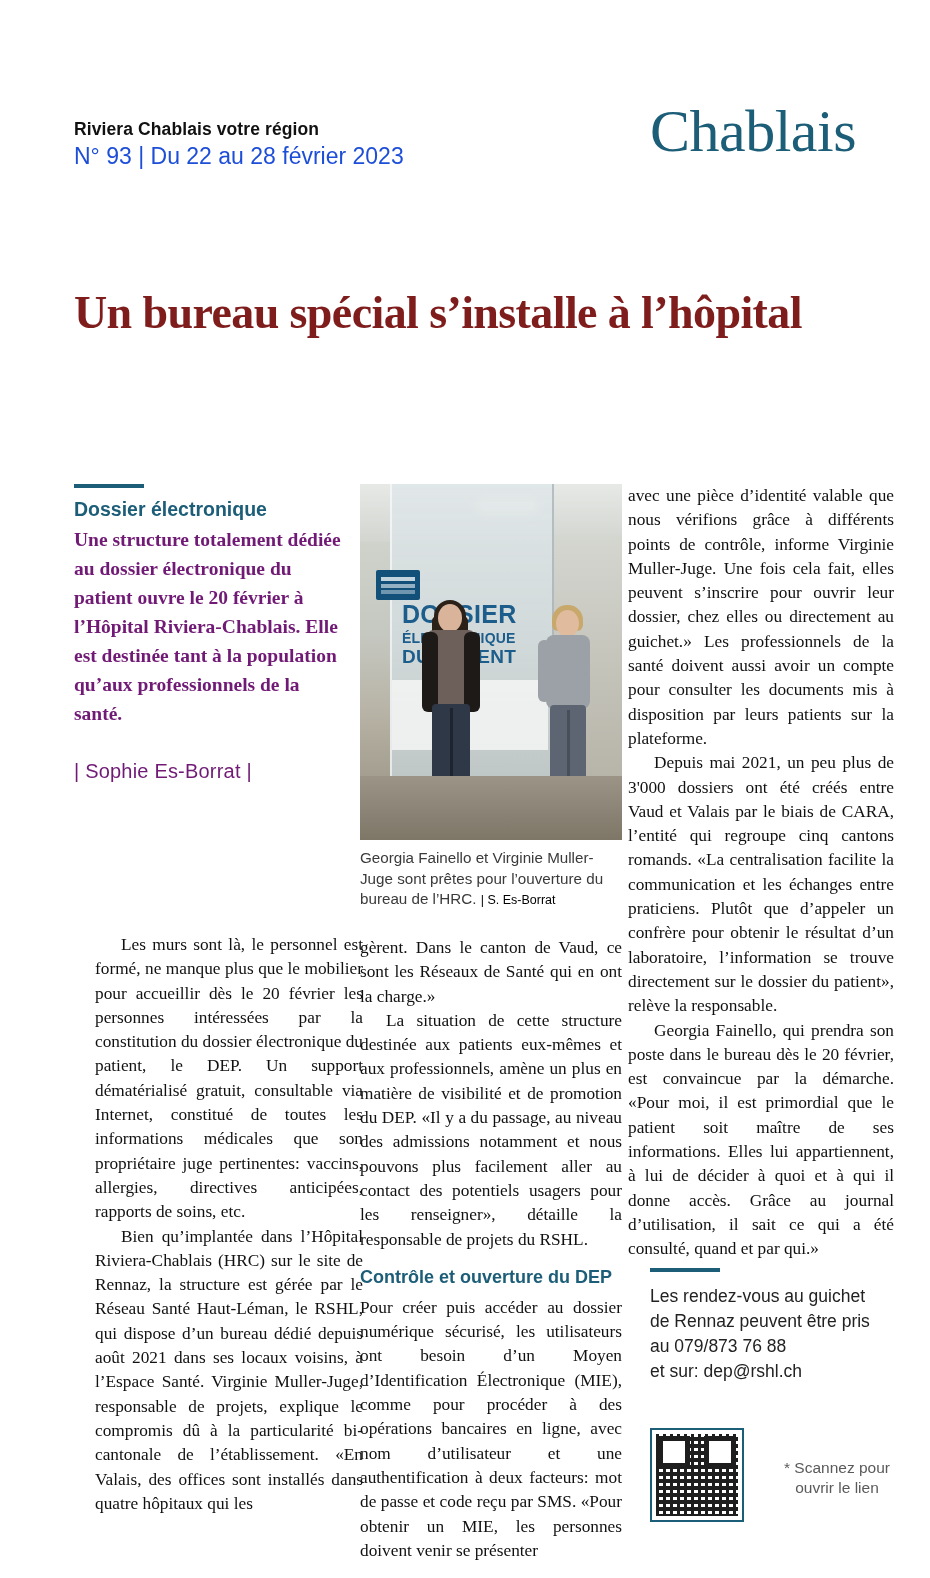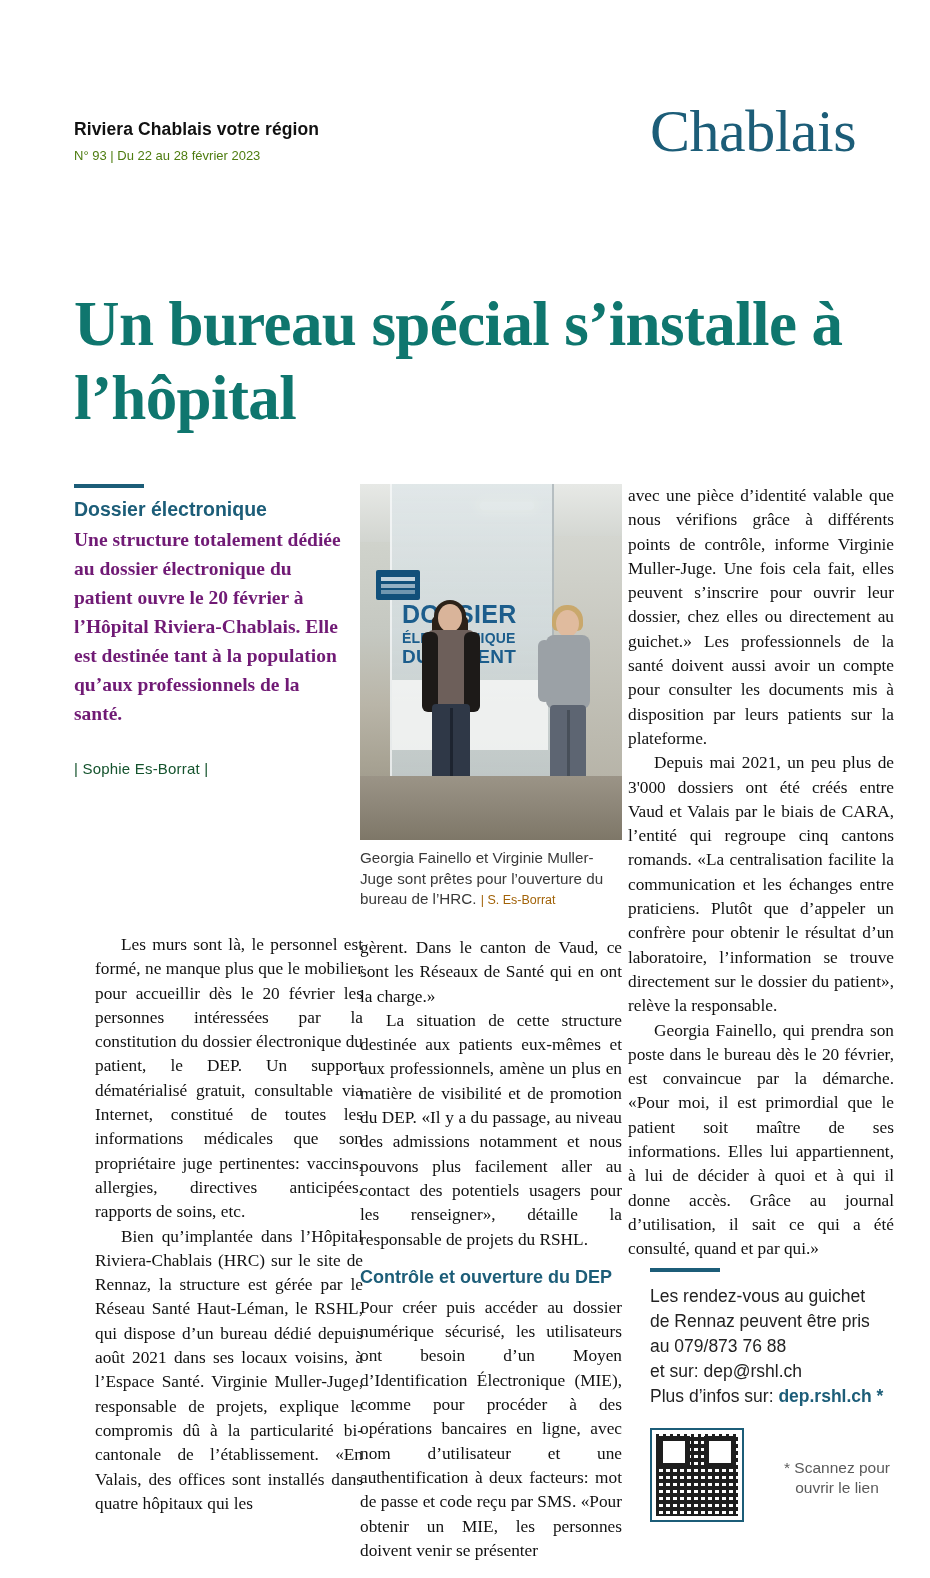--- a/index.html
+++ b/index.html
@@ -40,22 +40,22 @@
     font-family: "Liberation Sans", sans-serif;
     font-weight: bold;
     font-size: 17.5px;
     color: #111111;
     letter-spacing: 0.1px;
     line-height: 22px;
   }
   .mast-sub {
     font-family: "Liberation Sans", sans-serif;
     font-weight: normal;
-    font-size: 13px;
-    color: #4d7c0f;
+    font-size: 23px;
+    color: #1d4ed8;
     line-height: 24px;
     margin-top: 4px;
   }
   .mast-section {
     position: absolute;
     right: 0;
     top: -22px;
     font-family: "Liberation Serif", serif;
     font-size: 60px;
     color: #1c5d78;
@@ -64,24 +64,24 @@
   }
 
   
   .headline {
     position: absolute;
     left: 74px;
     top: 245px;
     width: 800px;
     font-family: "Liberation Serif", serif;
     font-weight: bold;
-    font-size: 63px;
+    font-size: 46px;
     line-height: 74px;
     letter-spacing: -0.6px;
-    color: #0f766e;
+    color: #7f1d1d;
   }
 
   
   .col {
     position: absolute;
     top: 484px;
   }
   .col1 { left: 74px;  width: 268px; }
   .col2 { left: 360px; width: 262px; }
   .col3 { left: 628px; width: 266px; }
@@ -102,22 +102,22 @@
   }
   .lede {
     font-family: "Liberation Serif", serif;
     font-weight: bold;
     font-size: 19.5px;
     line-height: 29px;
     color: #701a75;
   }
   .byline {
     font-family: "Liberation Sans", sans-serif;
-    font-size: 15px;
-    color: #14532d;
+    font-size: 20px;
+    color: #701a75;
     margin-top: 32px;
     letter-spacing: 0.2px;
   }
 
   .body-text {
     font-family: "Liberation Serif", serif;
     font-size: 17.3px;
     line-height: 24.3px;
     text-align: justify;
     color: #111111;
@@ -249,21 +249,21 @@
   .caption {
     position: absolute;
     left: 360px;
     top: 848px;
     width: 262px;
     font-family: "Liberation Sans", sans-serif;
     font-size: 15.2px;
     line-height: 20.5px;
     color: #3a3a3a;
   }
-  .caption .credit { color: #a16207; font-size: 12.5px; }
+  .caption .credit { color: #000000; font-size: 12.5px; }
 
   .col2 .body-text {
     position: absolute;
     top: 452px;
     width: 262px;
   }
   .subhead {
     font-family: "Liberation Sans", sans-serif;
     font-weight: bold;
     font-size: 18px;
@@ -431,23 +431,20 @@
     </div>
   </div>
 
   <div class="infobox">
     <div class="rule2"></div>
     <div class="info-text">
       <div>Les rendez-vous au guichet</div>
       <div>de Rennaz peuvent être pris</div>
       <div>au 079/873 76 88</div>
       <div>et sur: dep@rshl.ch</div>
-      <div>
-        <span>Plus d’infos sur: </span><span class="info-link">dep.rshl.ch</span><span class="info-link"> *</span>
-      </div>
     </div>
   </div>
 
   <div class="qr-row">
     <div class="qr">
       <div class="qr-inner"></div>
     </div>
     <div class="qr-note">
       <div>* Scannez pour</div>
       <div>ouvrir le lien</div>

